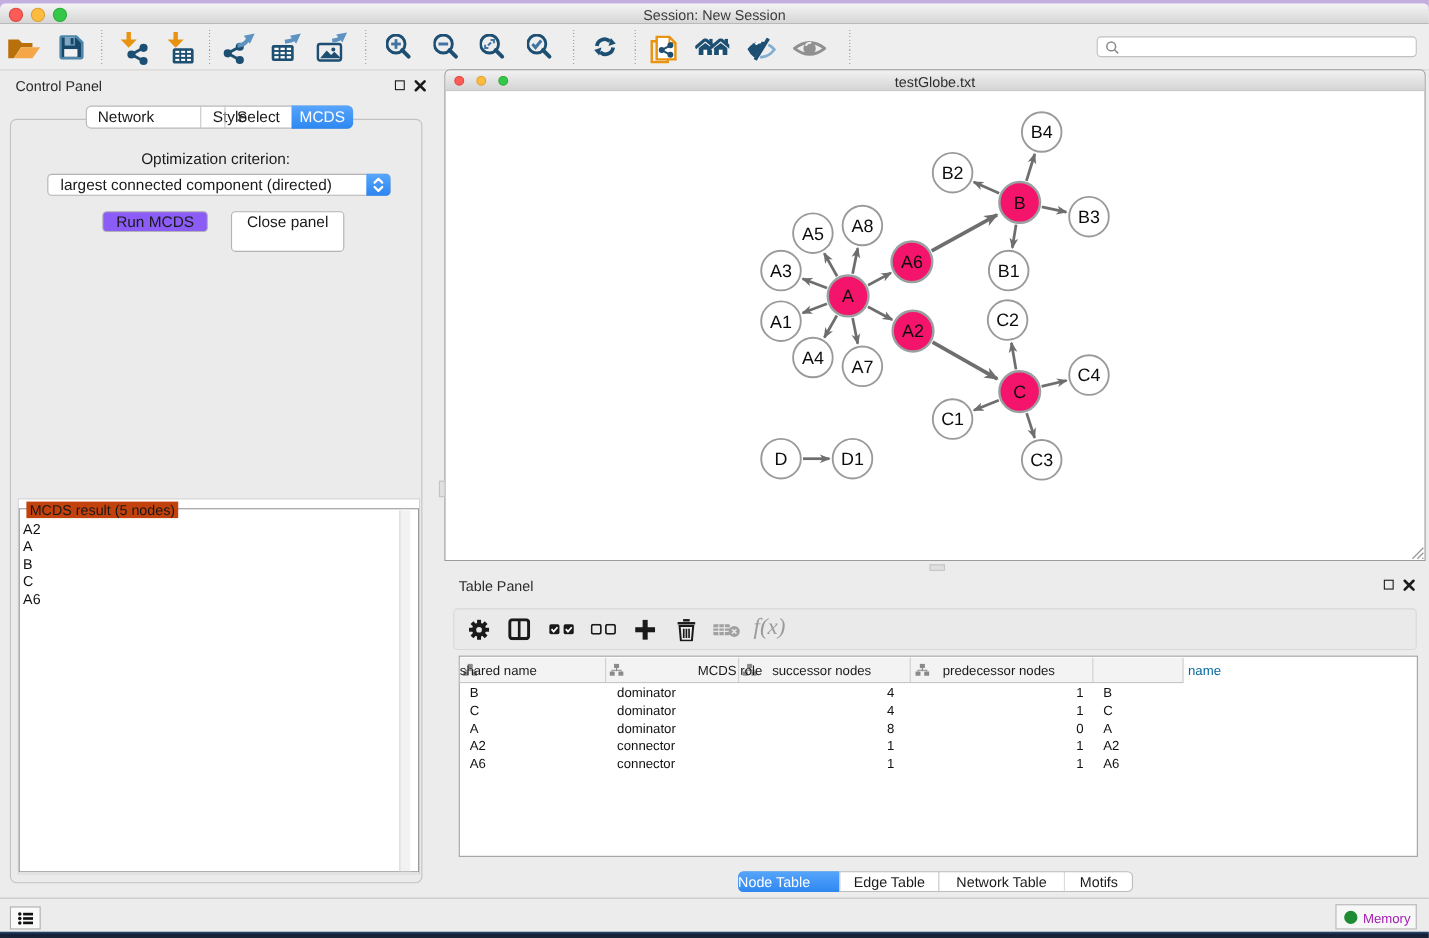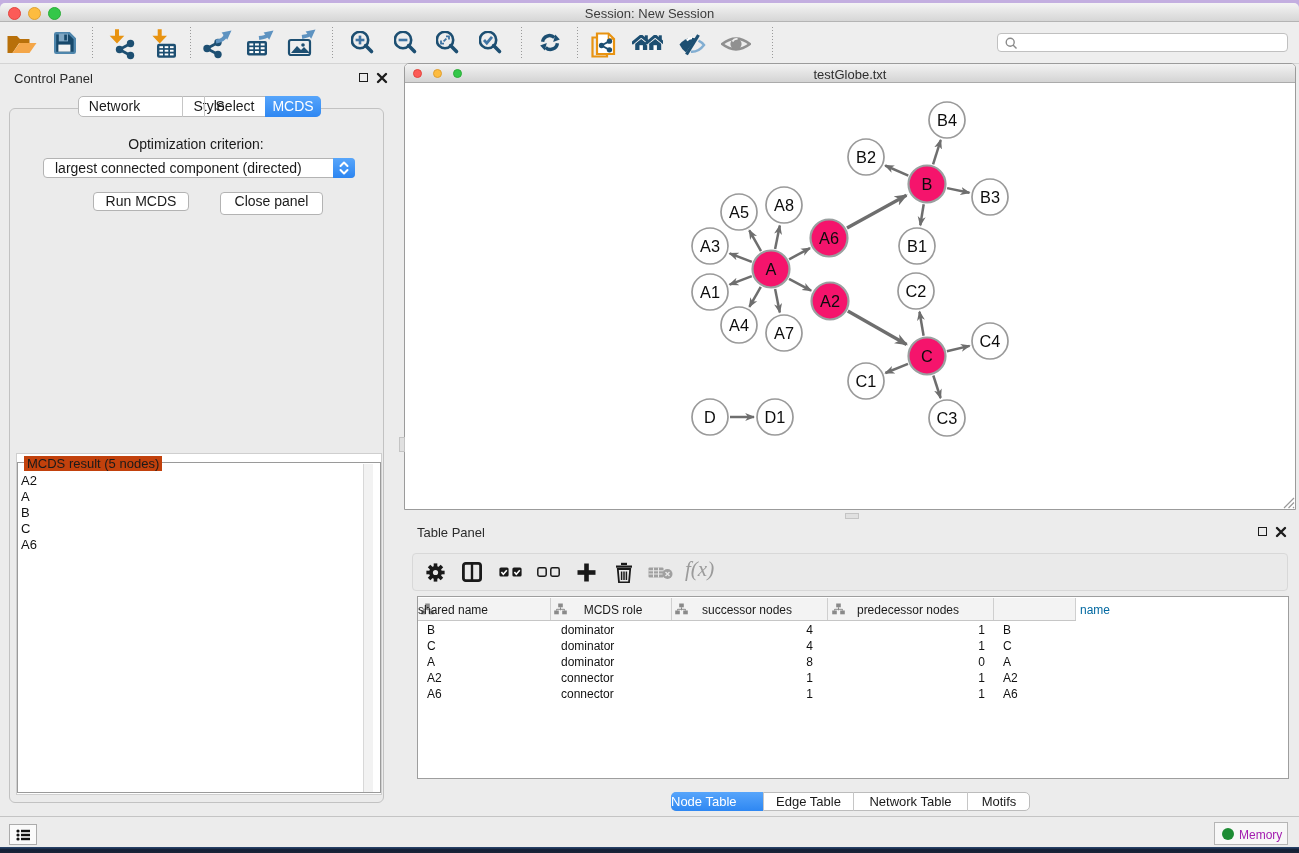--- a/index.html
+++ b/index.html
@@ -160,22 +160,22 @@
 <div class="abs" style="left:204px;top:96px;width:61px;height:21px;line-height:21px;text-align:center;font-size:14px;color:#1a1a1a;border-left:1px solid #c6c6c6;">Select</div>
 <div class="abs" style="left:265px;top:96px;width:56px;height:21px;line-height:21px;text-align:center;font-size:14px;background:linear-gradient(#57a5fb,#2e87f2);color:#fff;border-radius:0 5px 5px 0;">MCDS</div>
 <div class="abs" style="left:10px;top:136px;width:372px;text-align:center;font-size:14px;color:#1a1a1a">Optimization criterion:</div>
 <div class="abs" style="left:43px;top:158px;width:312px;height:20px;background:#fff;border:1px solid #b3b3b3;border-radius:4px"></div>
 <div class="abs" style="left:55px;top:160px;font-size:14px;color:#1a1a1a">largest connected component (directed)</div>
 <div class="abs" style="left:333px;top:158px;width:22px;height:20px;background:linear-gradient(#58a6fb,#2c85f1);border-radius:0 4px 4px 0"></div>
 <svg style="position:absolute;left:338px;top:161px" width="12" height="14" viewBox="0 0 12 14">
     <path d="M2.5,5 L6,1.5 L9.5,5" fill="none" stroke="#fff" stroke-width="2" stroke-linecap="round" stroke-linejoin="round"></path>
     <path d="M2.5,9 L6,12.5 L9.5,9" fill="none" stroke="#fff" stroke-width="2" stroke-linecap="round" stroke-linejoin="round"></path>
   </svg>
-<div class="abs" style="left:93px;top:192px;width:96px;height:19px;background:#ffffff;border:1px solid #b3b3b3;border-radius:4px;text-align:center;line-height:17px;font-size:14px;color:#1a1a1a">Run MCDS</div>
-<div class="abs" style="left:220px;top:192px;width:103px;height:23px;background:#fff;border:1px solid #b3b3b3;border-radius:4px;text-align:center;line-height:17px;font-size:14px;color:#1a1a1a">Close panel</div>
+<div class="abs" style="left:93px;top:192px;width:96px;height:19px;background:#8b5cf6;border:1px solid #b3b3b3;border-radius:4px;text-align:center;line-height:17px;font-size:14px;color:#1a1a1a">Run MCDS</div>
+<div class="abs" style="left:210px;top:192px;width:103px;height:37px;background:#fff;border:1px solid #b3b3b3;border-radius:4px;text-align:center;line-height:17px;font-size:14px;color:#1a1a1a">Close panel</div>
 <div class="abs" style="left:16px;top:453px;width:366px;height:342px;background:#fff;border:1px solid #cfcfcf"></div>
 <div class="abs" style="left:17px;top:462px;width:364px;height:331px;border:1px solid #9a9a9a"></div>
 <div class="abs" style="left:24px;top:456px;padding:0 3px;background:#c2410c;font-size:13px;color:#1a1a1a">MCDS result (5 nodes)</div>
 <div class="abs" style="left:363px;top:464px;width:10px;height:328px;background:#f2f2f2;border-left:1px solid #d8d8d8"></div>
 <div class="abs" style="left:21px;top:473px;font-size:13px;line-height:16px;color:#111">A2<br>A<br>B<br>C<br>A6</div>
 <div class="abs" style="left:404px;top:63px;width:892px;height:447px;background:#fff;border:1px solid #9b9b9b;border-radius:5px 5px 0 0"></div>
 <div class="abs" style="left:405px;top:64px;width:890px;height:19px;background:linear-gradient(#f2f2f2,#d4d4d4);border-bottom:1px solid #ababab;border-radius:4px 4px 0 0"></div>
 <div style="position:absolute;left:412.5px;top:68.5px;width:9.0px;height:9.0px;border-radius:50%;background:#fc5b57;border:1px solid #e2463f;box-sizing:border-box"></div>
 <div style="position:absolute;left:432.5px;top:68.5px;width:9.0px;height:9.0px;border-radius:50%;background:#fdbc40;border:1px solid #dfa033;box-sizing:border-box"></div>
 <div style="position:absolute;left:452.5px;top:68.5px;width:9.0px;height:9.0px;border-radius:50%;background:#34c749;border:1px solid #2dac39;box-sizing:border-box"></div>
@@ -337,21 +337,21 @@
     <rect x="8.2" y="7.5" width="4.6" height="3.8" fill="#8a8a8a"></rect>
     <path d="M6.5,4.3 v2 M2.5,7.5 v-1.2 h8 v1.2 M6.5,6.3 v1" stroke="#8a8a8a" stroke-width="1" fill="none"></path>
   </svg>
 <svg style="position:absolute;left:832px;top:603px" width="13" height="12" viewBox="0 0 13 12">
     <rect x="4.2" y="0.5" width="4.6" height="3.8" fill="#8a8a8a"></rect>
     <rect x="0.2" y="7.5" width="4.6" height="3.8" fill="#8a8a8a"></rect>
     <rect x="8.2" y="7.5" width="4.6" height="3.8" fill="#8a8a8a"></rect>
     <path d="M6.5,4.3 v2 M2.5,7.5 v-1.2 h8 v1.2 M6.5,6.3 v1" stroke="#8a8a8a" stroke-width="1" fill="none"></path>
   </svg>
 <div class="abs" style="left:418px;top:603px;width:160px;text-align:left;font-size:12px;color:#1a1a1a">shared name</div>
-<div class="abs" style="left:533px;top:603px;width:160px;text-align:center;font-size:12px;color:#1a1a1a">MCDS role</div>
+<div class="abs" style="left:533px;top:603px;width:160px;text-align:right;font-size:12px;color:#1a1a1a">MCDS role</div>
 <div class="abs" style="left:667px;top:603px;width:160px;text-align:center;font-size:12px;color:#1a1a1a">successor nodes</div>
 <div class="abs" style="left:828px;top:603px;width:160px;text-align:center;font-size:12px;color:#1a1a1a">predecessor nodes</div>
 <div class="abs" style="left:950px;top:603px;width:160px;text-align:right;font-size:12px;color:#0369a1">name</div>
 <div class="abs" style="left:427px;top:622px;height:16px;line-height:16px;font-size:12px;color:#111">B</div>
 <div class="abs" style="left:561px;top:622px;height:16px;line-height:16px;font-size:12px;color:#111">dominator</div>
 <div class="abs" style="left:753px;top:622px;width:60px;text-align:right;height:16px;line-height:16px;font-size:12px;color:#111">4</div>
 <div class="abs" style="left:925px;top:622px;width:60px;text-align:right;height:16px;line-height:16px;font-size:12px;color:#111">1</div>
 <div class="abs" style="left:1003px;top:622px;height:16px;line-height:16px;font-size:12px;color:#111">B</div>
 <div class="abs" style="left:427px;top:638px;height:16px;line-height:16px;font-size:12px;color:#111">C</div>
 <div class="abs" style="left:561px;top:638px;height:16px;line-height:16px;font-size:12px;color:#111">dominator</div>

